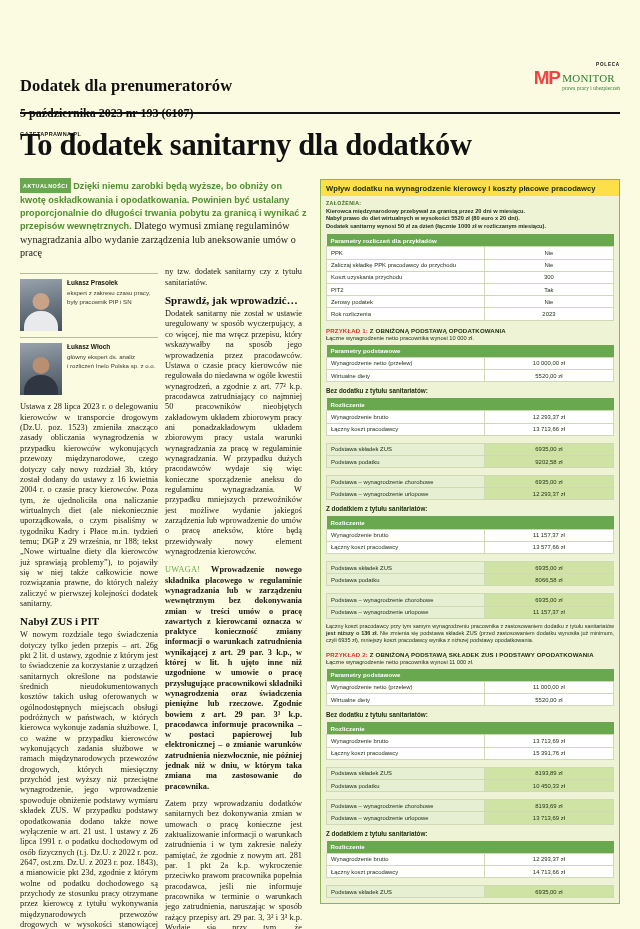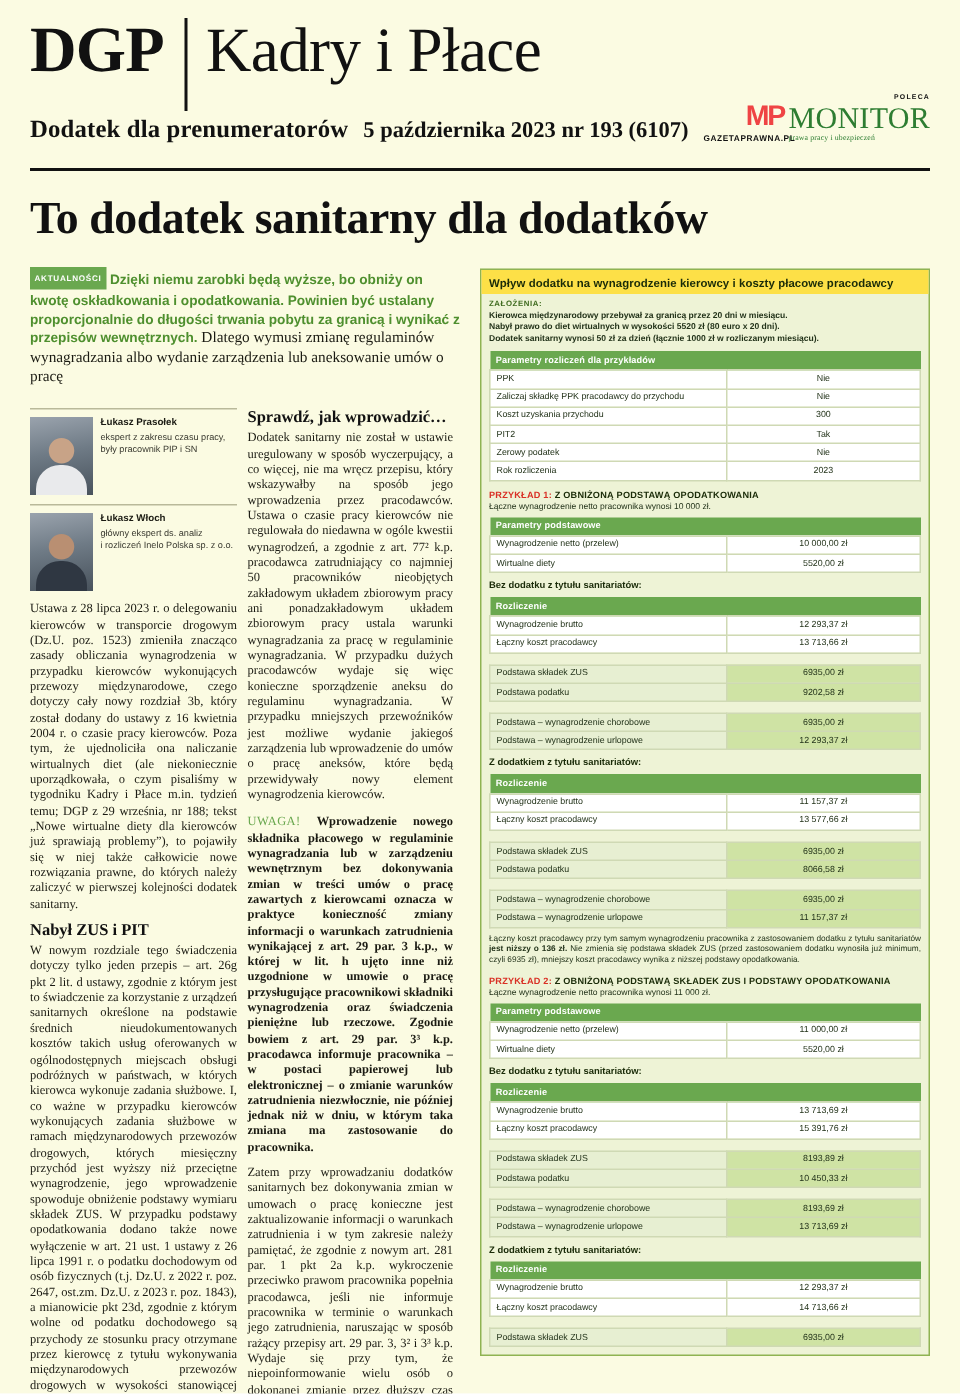--- a/index.html
+++ b/index.html
@@ -52,31 +52,32 @@
     font-size: 42px;
     line-height: 45px;
     color: #111;
     letter-spacing: -0.4px;
   }
   .mast-sub {
     position: absolute;
     left: 0;
     top: 76px;
     display: flex;
-    align-items: flex-end;
+    align-items: flex-start;
     gap: 10px;
+    flex-direction: column;
   }
   .mast-sub-main {
     font-size: 16.5px;
     font-weight: bold;
     color: #111;
     letter-spacing: 0.1px;
   }
   .mast-date {
-    font-size: 15px;
+    font-size: 12px;
     color: #111;
     font-weight: bold;
   }
   .mast-url {
     font-family: "Liberation Sans", sans-serif;
     font-size: 5.5px;
     font-weight: bold;
     letter-spacing: 0.4px;
     color: #111;
   }
@@ -106,21 +107,21 @@
     line-height: 18px;
     color: #ef4444;
     letter-spacing: -1.5px;
   }
   .monitor-txt {
     text-align: left;
     line-height: 1;
   }
   .monitor-name {
     font-family: "Liberation Serif", serif;
-    font-size: 20px;
+    font-size: 11px;
     color: #2e7d32;
     letter-spacing: 0.2px;
   }
   .monitor-tag {
     font-family: "Liberation Serif", serif;
     font-size: 5.2px;
     color: #2e7d32;
     letter-spacing: 0.1px;
     margin-top: 1px;
   }
@@ -363,25 +364,20 @@
   }
   .note b { font-weight: bold; }
   .gap3 { height: 3px; }
 </style>
 </head>
 <body>
 
 <div class="page">
 
   <div class="masthead">
-    <div class="mast-row">
-      <div class="mast-dgp">DGP</div>
-      <div class="mast-divider"></div>
-      <div class="mast-title">Kadry i Płace</div>
-    </div>
     <div class="mast-sub">
       <span class="mast-sub-main">Dodatek dla prenumeratorów</span>
       <span class="mast-date">5 października 2023 nr 193 (6107)</span>
       <span class="mast-url">GAZETAPRAWNA.PL</span>
     </div>
     <div class="mast-logo">
       <div class="poleca">POLECA</div>
       <div class="monitor-wrap">
         <span class="mp-mark">MP</span>
         <span class="monitor-txt">
@@ -426,20 +422,21 @@
             </div>
           </div>
           <div style="height:7px;"></div>
           <p class="body-text">Ustawa z 28 lipca 2023 r. o delegowaniu kierowców w transporcie drogowym (Dz.U. poz. 1523) zmieniła znacząco zasady obliczania wynagrodzenia w przypadku kierowców wykonujących przewozy międzynarodowe, czego dotyczy cały nowy rozdział 3b, który został dodany do ustawy z 16 kwietnia 2004 r. o czasie pracy kierowców. Poza tym, że ujednoliciła ona naliczanie wirtualnych diet (ale niekoniecznie uporządkowała, o czym pisaliśmy w tygodniku Kadry i Płace m.in. tydzień temu; DGP z 29 września, nr 188; tekst „Nowe wirtualne diety dla kierowców już sprawiają problemy”), to pojawiły się w niej także całkowicie nowe rozwiązania prawne, do których należy zaliczyć w pierwszej kolejności dodatek sanitarny.</p>
           <div class="sub-head">Nabył ZUS i PIT</div>
           <p class="body-text">W nowym rozdziale tego świadczenia dotyczy tylko jeden przepis – art. 26g pkt 2 lit. d ustawy, zgodnie z którym jest to świadczenie za korzystanie z urządzeń sanitarnych określone na podstawie średnich nieudokumentowanych kosztów takich usług oferowanych w ogólnodostępnych miejscach obsługi podróżnych w państwach, w których kierowca wykonuje zadania służbowe. I, co ważne w przypadku kierowców wykonujących zadania służbowe w ramach międzynarodowych przewozów drogowych, których miesięczny przychód jest wyższy niż przeciętne wynagrodzenie, jego wprowadzenie spowoduje obniżenie podstawy wymiaru składek ZUS. W przypadku podstawy opodatkowania dodano także nowe wyłączenie w art. 21 ust. 1 ustawy z 26 lipca 1991 r. o podatku dochodowym od osób fizycznych (t.j. Dz.U. z 2022 r. poz. 2647, ost.zm. Dz.U. z 2023 r. poz. 1843), a mianowicie pkt 23d, zgodnie z którym wolne od podatku dochodowego są przychody ze stosunku pracy otrzymane przez kierowcę z tytułu wykonywania międzynarodowych przewozów drogowych w wysokości stanowiącej równowartość 20 euro za każdy dzień pobytu kierowcy za granicą oraz zwrot kosztów czterech rodzajów świadczeń, wśród których jest również wymienio-</p>
 
         </div>
 
         <div class="col-mid">
+          <p class="body-text mid-top">ny tzw. dodatek sanitarny czy z tytułu sanitariatów.</p>
           <div class="sub-head">Sprawdź, jak wprowadzić…</div>
           <p class="body-text">Dodatek sanitarny nie został w ustawie uregulowany w sposób wyczerpujący, a co więcej, nie ma wręcz przepisu, który wskazywałby na sposób jego wprowadzenia przez pracodawców. Ustawa o czasie pracy kierowców nie regulowała do niedawna w ogóle kwestii wynagrodzeń, a zgodnie z art. 77² k.p. pracodawca zatrudniający co najmniej 50 pracowników nieobjętych zakładowym układem zbiorowym pracy ani ponadzakładowym układem zbiorowym pracy ustala warunki wynagradzania za pracę w regulaminie wynagradzania. W przypadku dużych pracodawców wydaje się więc konieczne sporządzenie aneksu do regulaminu wynagradzania. W przypadku mniejszych przewoźników jest możliwe wydanie jakiegoś zarządzenia lub wprowadzenie do umów o pracę aneksów, które będą przewidywały nowy element wynagrodzenia kierowców.</p>
           <p class="uwaga"><span class="uwaga-lead">UWAGA!</span><span> Wprowadzenie nowego składnika płacowego w regulaminie wynagradzania lub w zarządzeniu wewnętrznym bez dokonywania zmian w treści umów o pracę zawartych z kierowcami oznacza w praktyce konieczność zmiany informacji o warunkach zatrudnienia wynikającej z art. 29 par. 3 k.p., w której w lit. h ujęto inne niż uzgodnione w umowie o pracę przysługujące pracownikowi składniki wynagrodzenia oraz świadczenia pieniężne lub rzeczowe. Zgodnie bowiem z art. 29 par. 3³ k.p. pracodawca informuje pracownika – w postaci papierowej lub elektronicznej – o zmianie warunków zatrudnienia niezwłocznie, nie później jednak niż w dniu, w którym taka zmiana ma zastosowanie do pracownika.</span></p>
           <p class="body-text">Zatem przy wprowadzaniu dodatków sanitarnych bez dokonywania zmian w umowach o pracę konieczne jest zaktualizowanie informacji o warunkach zatrudnienia i w tym zakresie należy pamiętać, że zgodnie z nowym art. 281 par. 1 pkt 2a k.p. wykroczenie przeciwko prawom pracownika popełnia pracodawca, jeśli nie informuje pracownika w terminie o warunkach jego zatrudnienia, naruszając w sposób rażący przepisy art. 29 par. 3, 3² i 3³ k.p. Wydaje się przy tym, że niepoinformowanie wielu osób o dokonanej zmianie przez dłuższy czas od wprowadzenia dodatku sanitarnego może mieć charakter rażącego naruszenia przepisu, ale będzie to oceniał indywidualnie inspektor pracy w ramach konkretnej kontroli.</p>
 
         </div>
 
       </div>
     </div>
 

